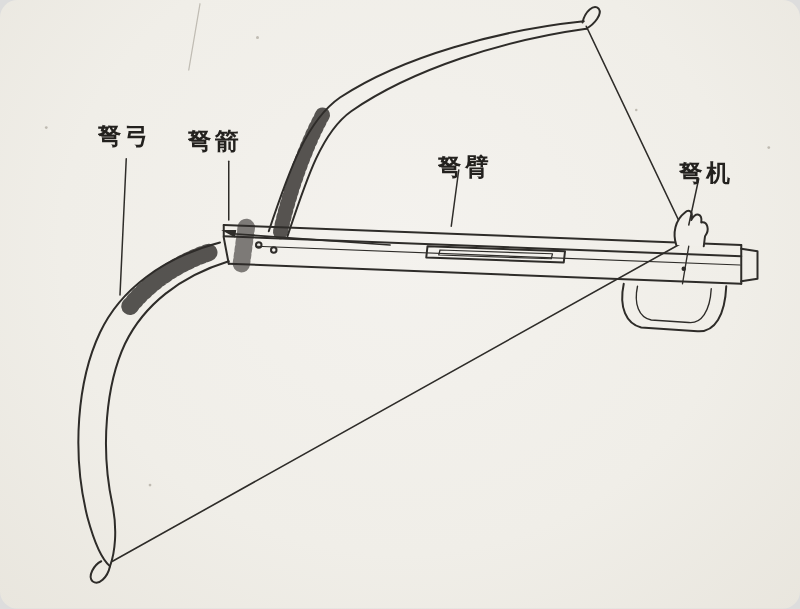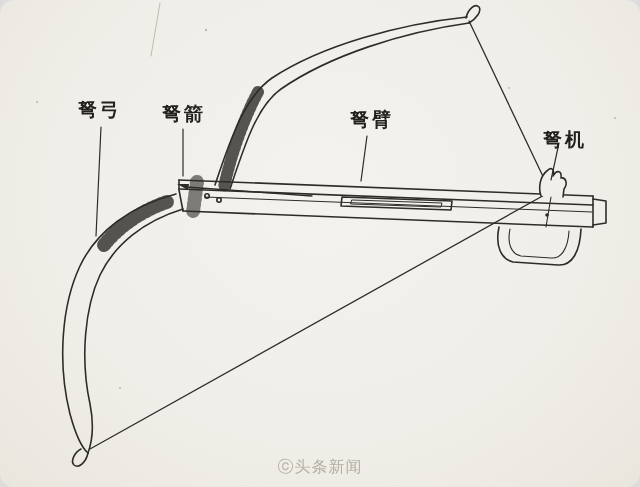--- a/index.html
+++ b/index.html
@@ -91,19 +91,18 @@
         <path d="M 101,127 L 96,236"></path>
         <path d="M 183,129 L 183,176"></path>
         <path d="M 367,136 L 361,181"></path>
         <path d="M 559,143 L 551,180"></path>
       </g>
 
     </g>
   </svg>
 
   <div class="label" style="left:78px;  top:100px">弩弓</div>
-  <div class="label" style="left:162px; top:104px">弩箭</div>
-  <div class="label" style="left:350px; top:110px">弩臂</div>
+  <div class="label" style="left:150px; top:104px">弩箭</div>
+  <div class="label" style="left:350px; top:125px">弩臂</div>
   <div class="label" style="left:543px; top:130px">弩机</div>
 
-  <div class="watermark">ⓒ头条新闻</div>
 
 </div>
 
 </body></html>

